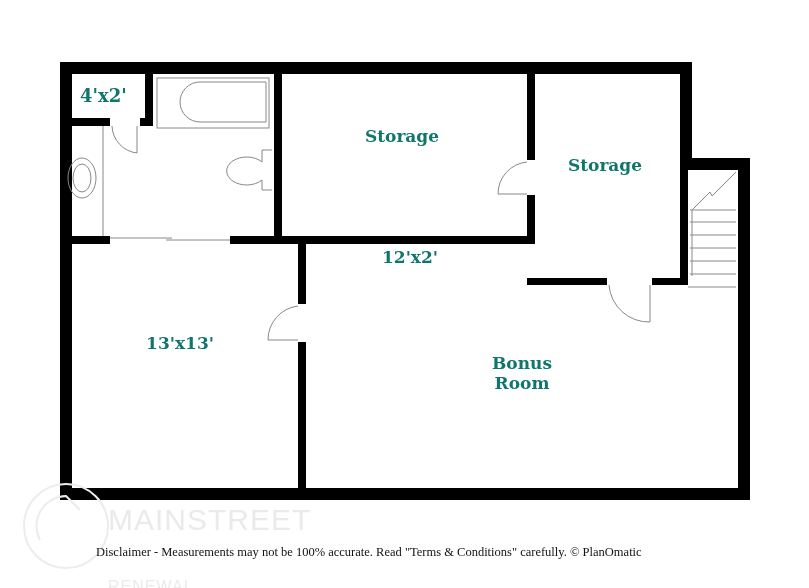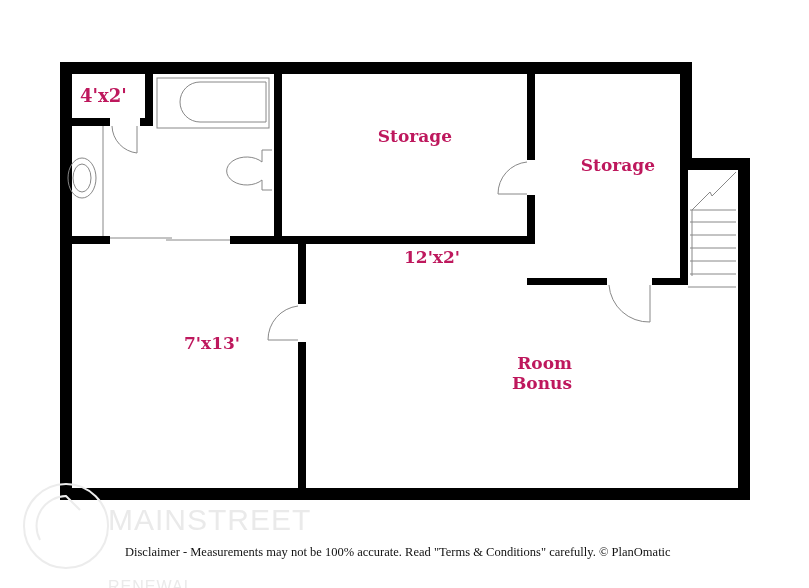--- a/index.html
+++ b/index.html
@@ -1,19 +1,19 @@
 <!DOCTYPE html>
 <html><head>
 <meta charset="utf-8">
 <style>
   html,body{margin:0;padding:0;background:#fff;}
   body{width:809px;height:588px;position:relative;overflow:hidden;font-family:"DejaVu Serif",serif;}
   svg{position:absolute;left:0;top:0;}
-  .lbl{position:absolute;font-family:"DejaVu Serif",serif;font-weight:bold;color:#be185d;text-align:right;line-height:20px;font-size:17px;white-space:nowrap;}
-  .disc{position:absolute;left:125px;top:545px;font-family:"Liberation Serif",serif;font-size:12.5px;color:#111;white-space:nowrap;}
+  .lbl{position:absolute;font-family:"DejaVu Serif",serif;font-weight:bold;color:#0f766e;text-align:center;line-height:20px;font-size:17px;white-space:nowrap;}
+  .disc{position:absolute;left:96px;top:545px;font-family:"Liberation Serif",serif;font-size:12.5px;color:#111;white-space:nowrap;}
   .wm1{position:absolute;left:108px;top:503px;font-family:"Liberation Sans",sans-serif;font-size:30px;color:#eaeaea;letter-spacing:1px;}
   .wm2{position:absolute;left:108px;top:534px;font-family:"Liberation Sans",sans-serif;font-size:16px;color:#eaeaea;letter-spacing:1px;margin-top:44px;}
 </style>
 </head>
 <body>
 
 <svg width="809" height="588">
 
   <g fill="#000">
     <rect x="60" y="62" width="632" height="12"></rect>
@@ -89,20 +89,20 @@
 <div class="lbl" style="left:352px;top:126px;width:100px;">
   <div>Storage</div>
 </div>
 <div class="lbl" style="left:555px;top:155px;width:100px;">
   <div>Storage</div>
 </div>
 <div class="lbl" style="left:360px;top:247px;width:100px;">
   <div>12'x2'</div>
 </div>
 <div class="lbl" style="left:120px;top:333px;width:120px;">
-  <div>7'x13'</div>
+  <div>13'x13'</div>
 </div>
 <div class="lbl" style="left:472px;top:353px;width:100px;">
+  <div>Bonus</div>
   <div>Room</div>
-  <div>Bonus</div>
 </div>
 
 <div class="disc">Disclaimer - Measurements may not be 100% accurate. Read "Terms &amp; Conditions" carefully. © PlanOmatic</div>
 
 </body></html>

